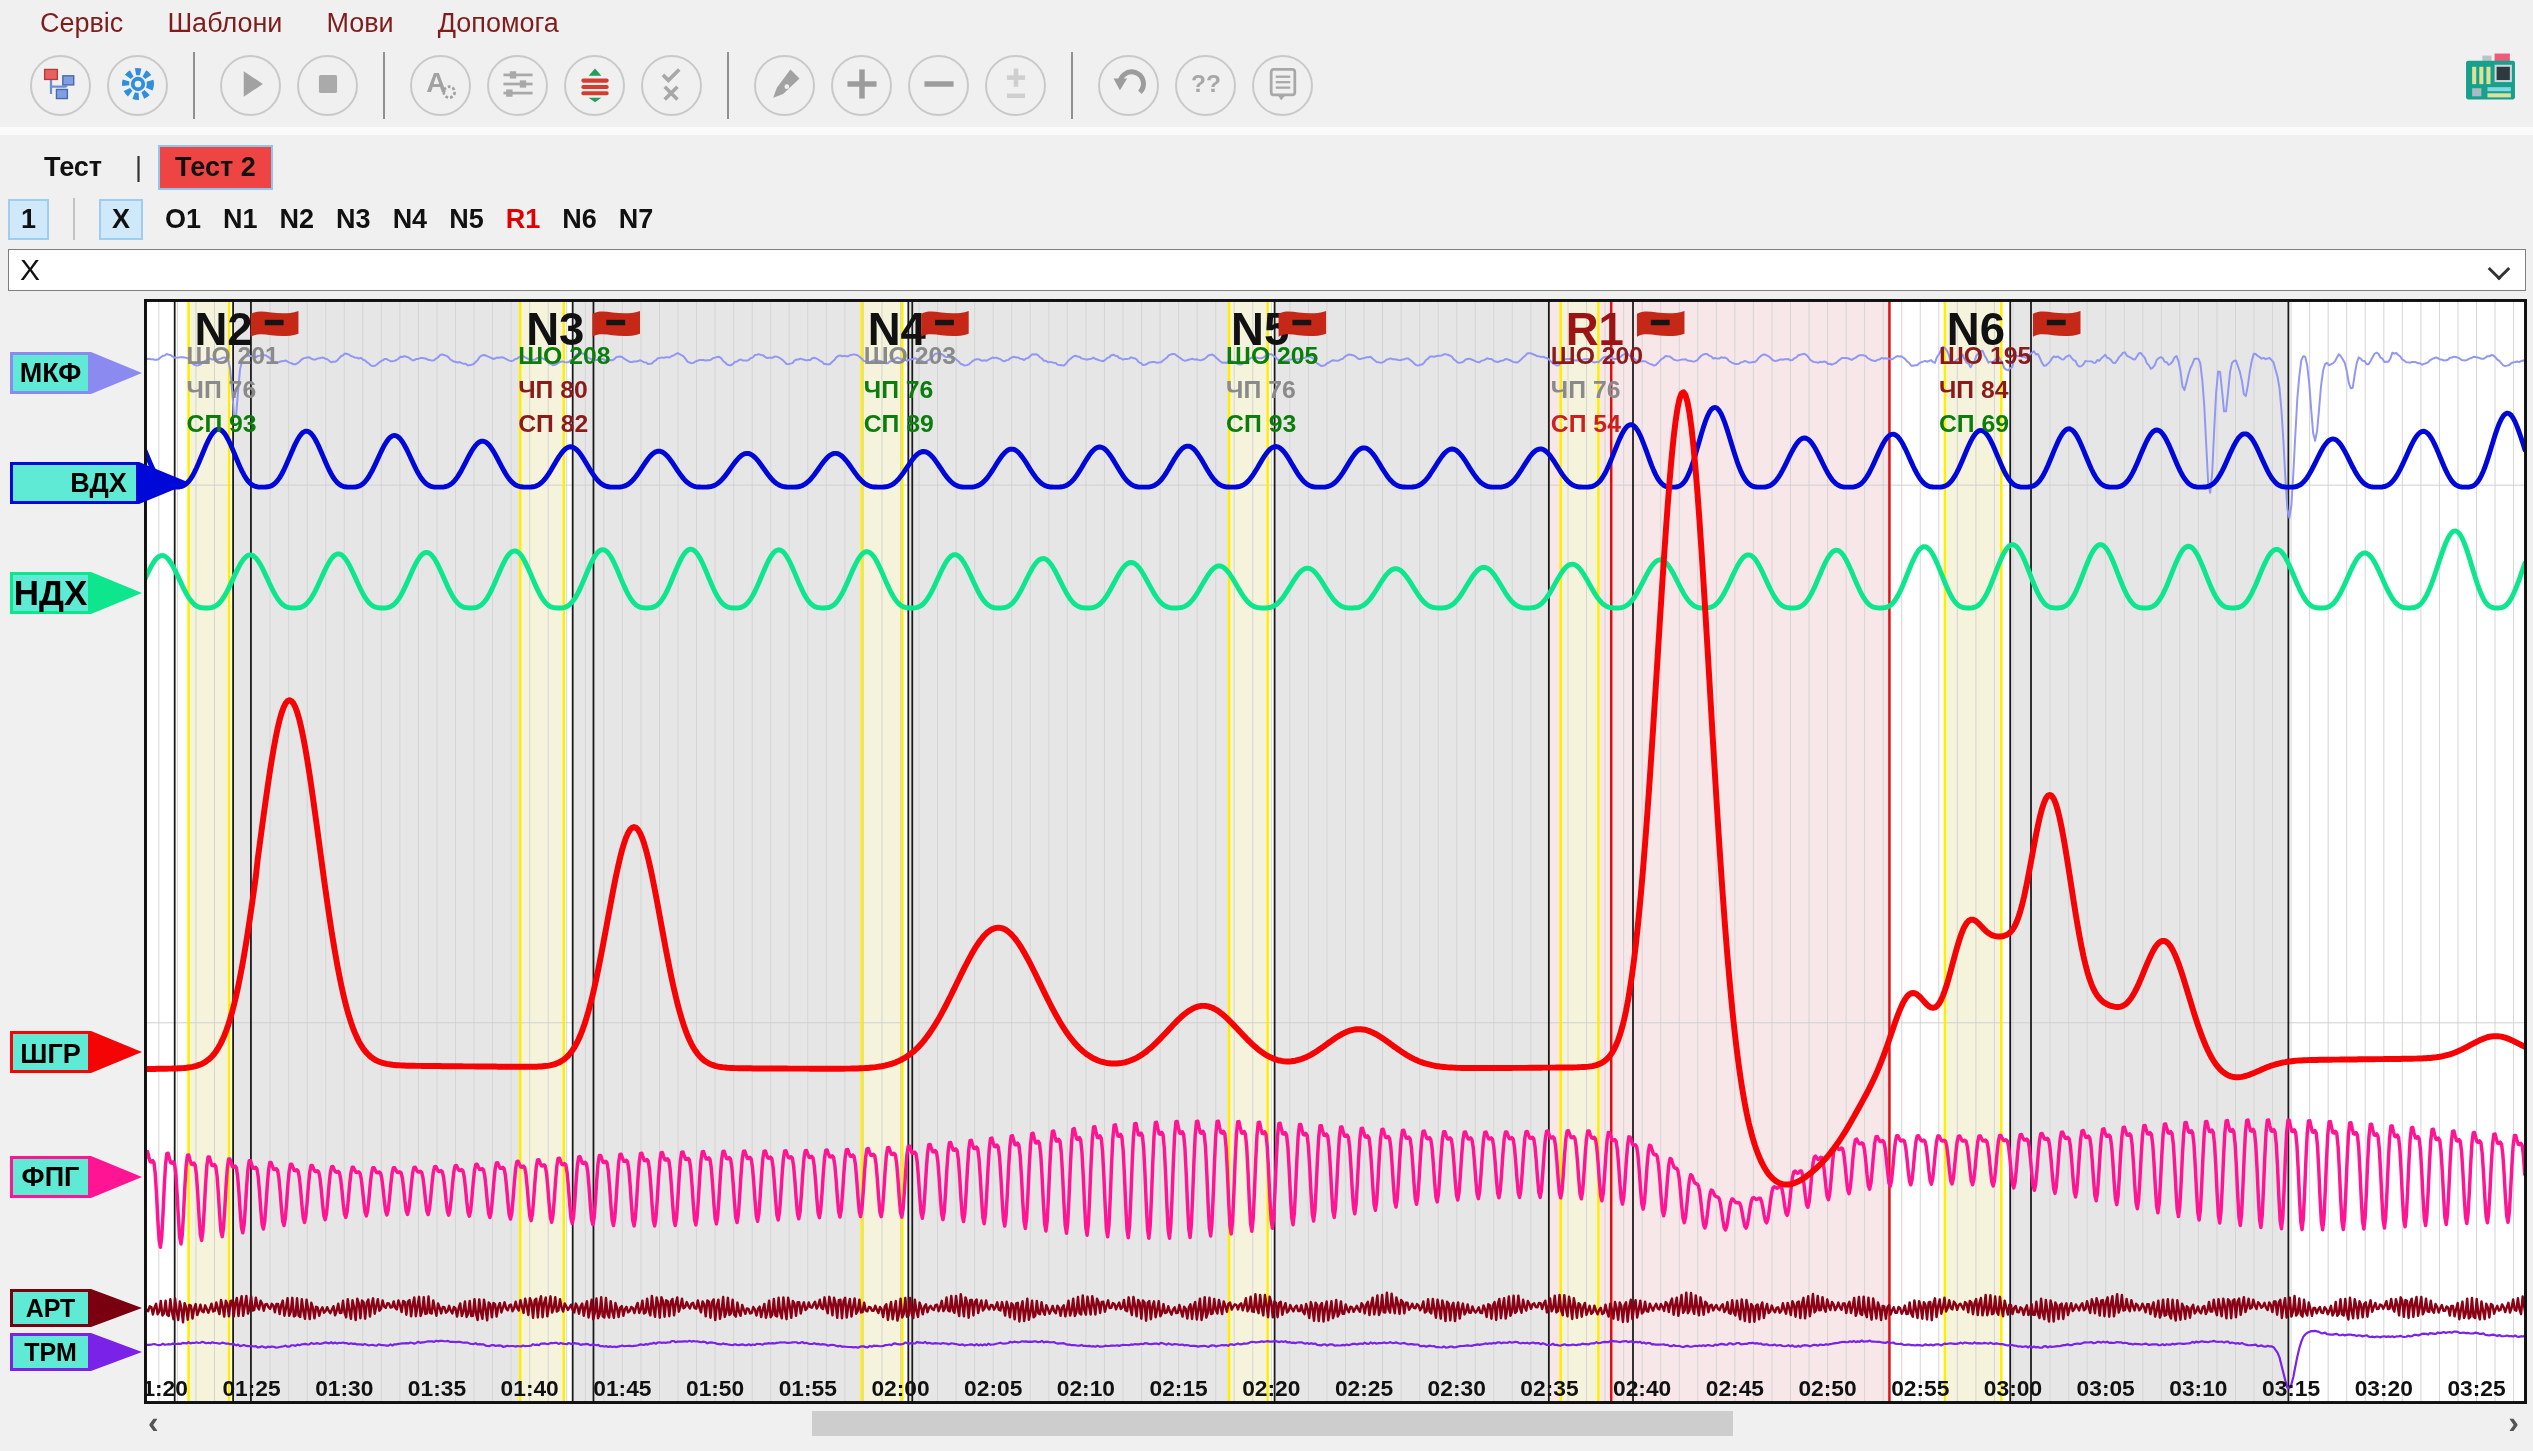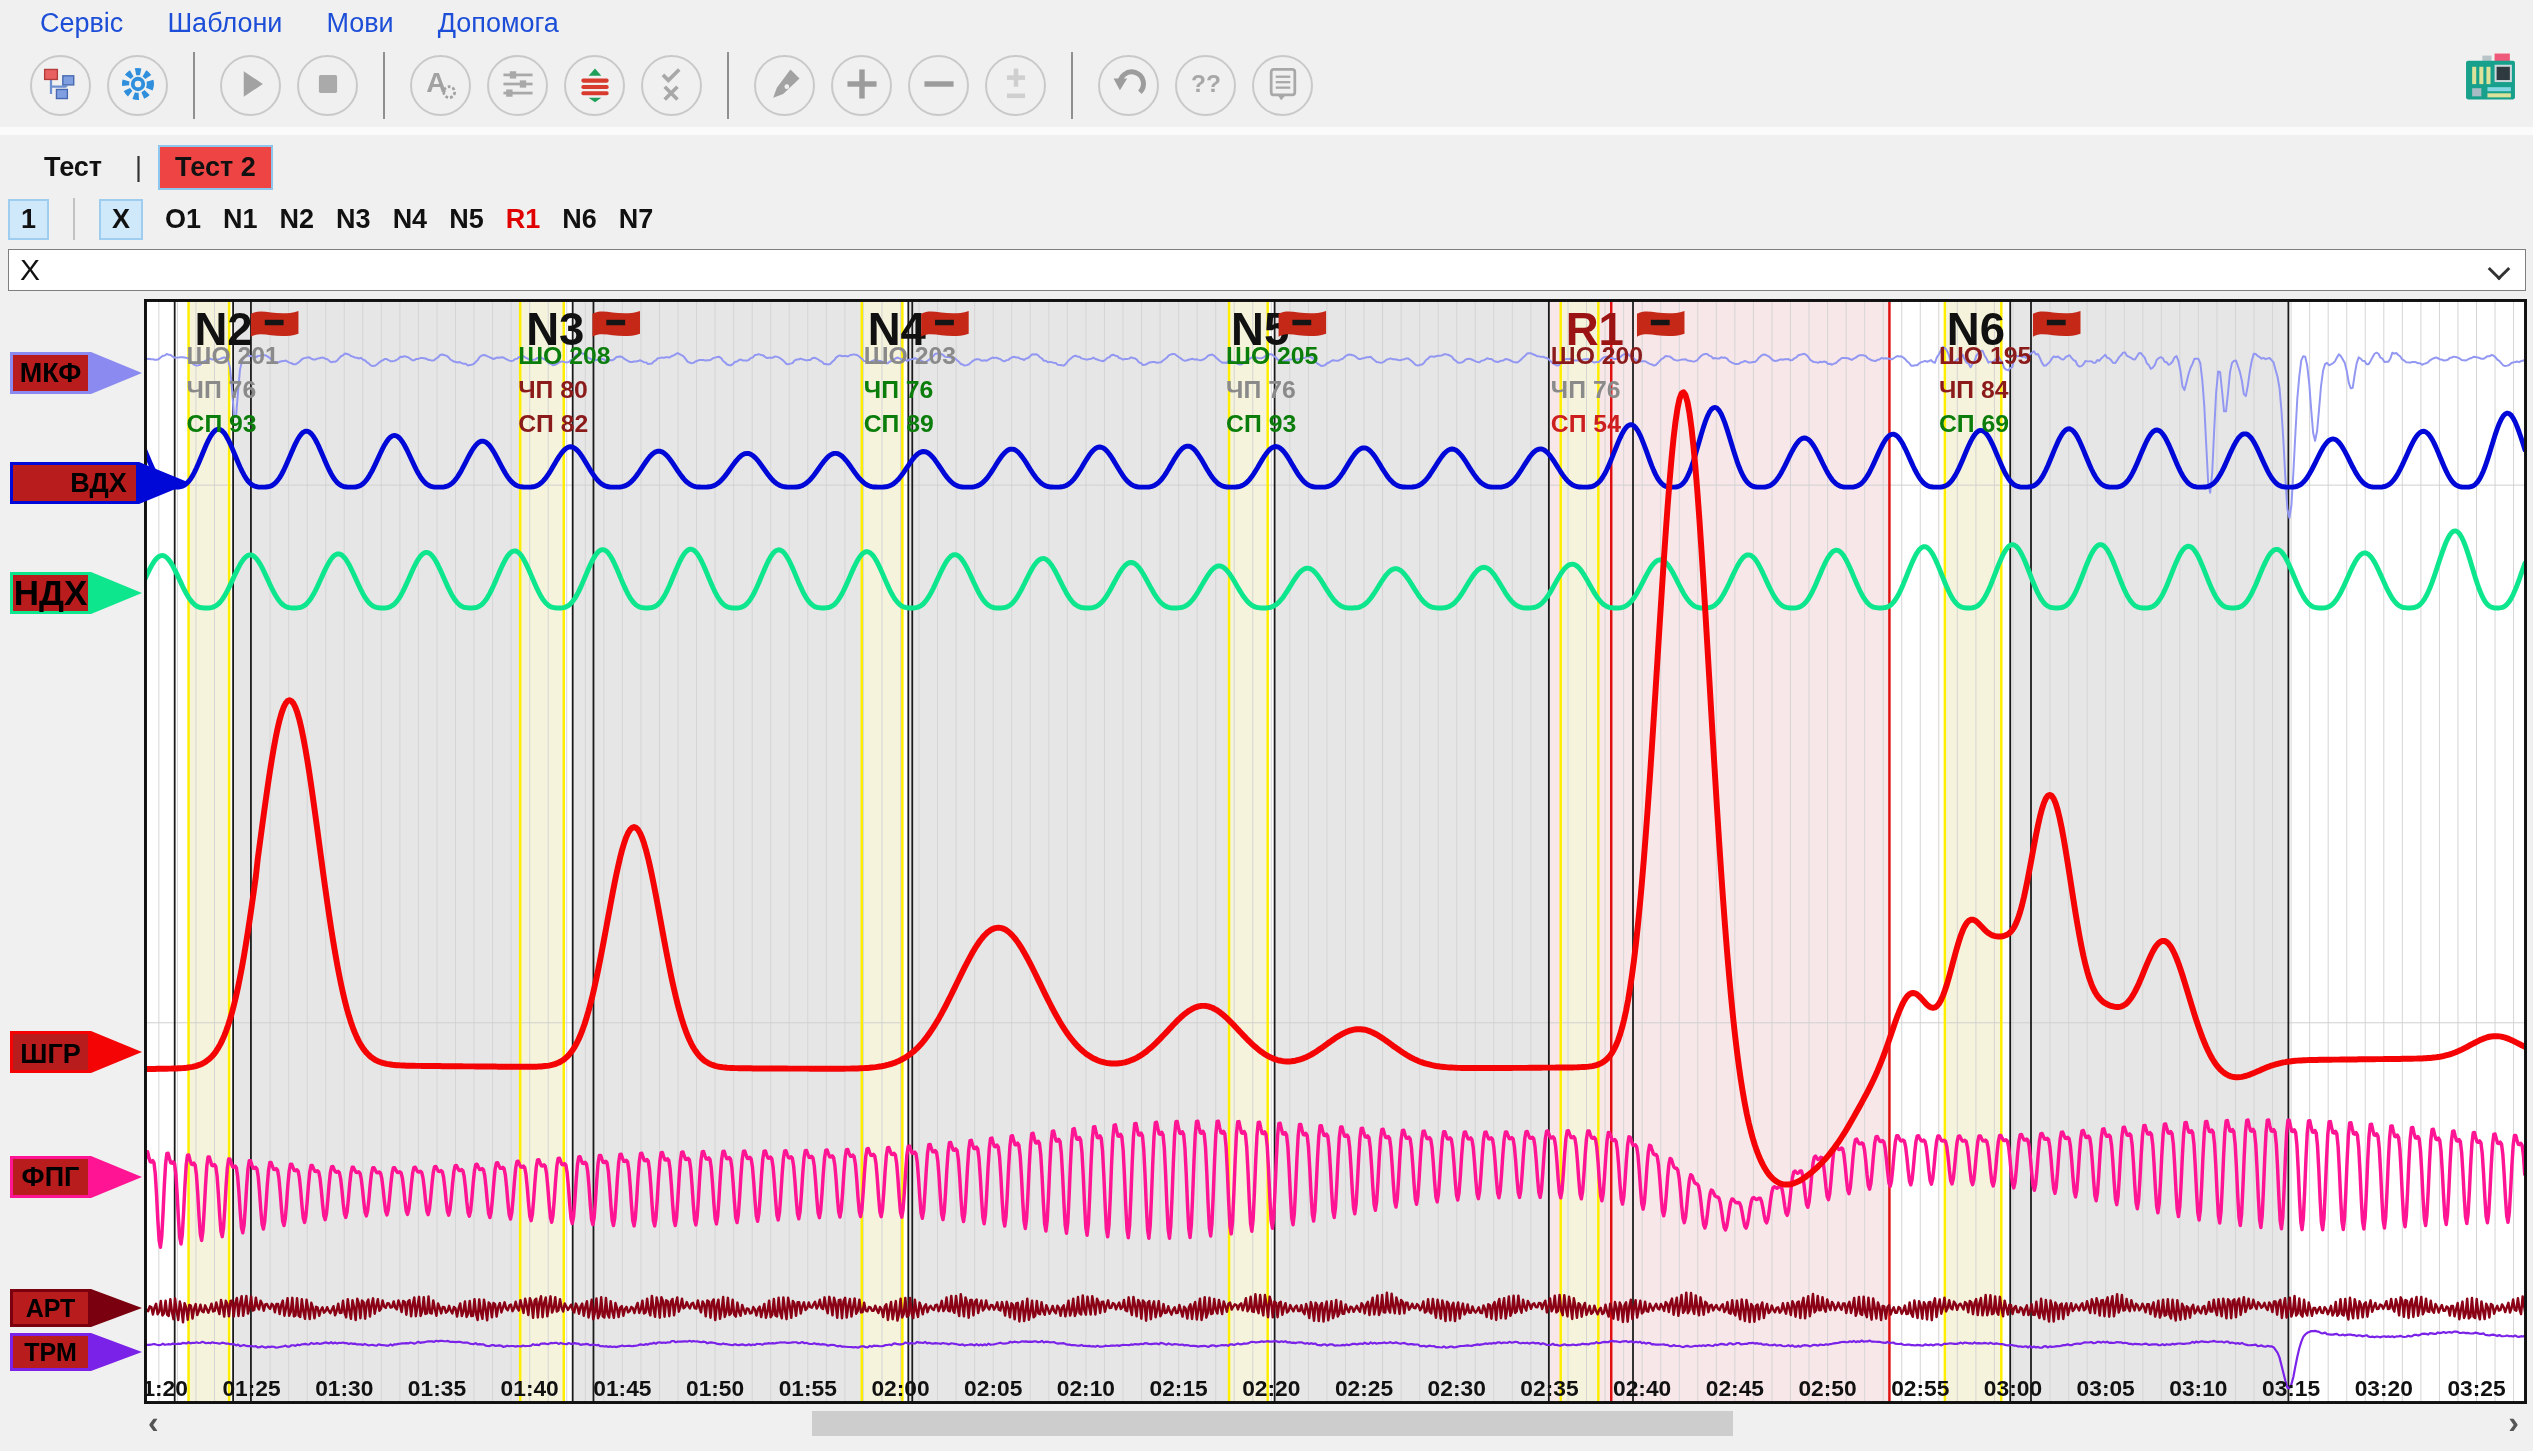--- a/index.html
+++ b/index.html
@@ -1,36 +1,36 @@
 <!DOCTYPE html>
 <html><head>
 <meta charset="utf-8">
 <style>
   html,body{margin:0;padding:0}
   body{width:2533px;height:1451px;background:#f0f0f0;font-family:"Liberation Sans",sans-serif;position:relative;overflow:hidden;color:#111}
-  .menubar{position:absolute;top:8px;left:40px;display:flex;gap:44px;font-size:27px;color:#1d4ed8}
+  .menubar{position:absolute;top:8px;left:40px;display:flex;gap:44px;font-size:27px;color:#7f1d1d}
   .mitem{cursor:default}
   .toolbar{position:absolute;top:51px;left:30px;display:flex;align-items:center;gap:16px;height:69px}
   .tbtn{width:61px;height:61px;border-radius:50%;border:2px solid #c9c9c9;display:flex;align-items:center;justify-content:center;background:transparent;padding:0;flex:0 0 auto}
   .tsep{width:2px;height:67px;background:#8f8f8f;margin:0 9px;flex:0 0 auto}
   .deviceicon{position:absolute;top:53px;right:16px;width:53px;height:50px}
   .whitestrip{position:absolute;top:127px;left:0;width:2533px;height:8px;background:#fbfbfb}
   .tabsrow{position:absolute;top:145px;left:27px;display:flex;align-items:center;font-size:27px;font-weight:bold;color:#111}
   .tabsep{margin:0 16px;font-weight:normal;color:#333}
   .tab{padding:5px 15px;border:2px solid transparent}
   .tab.active{background:#ef4444;border:2px solid #8fc6ee}
   .chrow{position:absolute;top:198px;left:8px;display:flex;align-items:center;gap:22px;font-size:27px;font-weight:bold;color:#111}
   .chbox{background:#cfe8fa;border:2px solid #9fcdf0;padding:3px 11px}
   .chsep{width:2px;height:42px;background:#c2c2c2;margin:0 2px}
   .combo{position:absolute;top:249px;left:8px;width:2518px;height:42px;background:#fff;border:1px solid #7f7f7f;font-size:30px;display:flex;align-items:center;padding-left:11px;box-sizing:border-box}
   .combochev{position:absolute;right:18px;top:11px;width:13px;height:13px;border-right:3px solid #333;border-bottom:3px solid #333;transform:rotate(45deg)}
   #chartsvg{position:absolute;left:144px;top:299px}
   svg text{font-family:"Liberation Sans",sans-serif}
   .chlabel{position:absolute;display:flex;align-items:center;left:10px}
-  .chlabel .box{width:75px;border-style:solid;border-width:3px;background:#b91c1c;color:#000;font-weight:bold;display:flex;align-items:center;justify-content:center}
+  .chlabel .box{width:75px;border-style:solid;border-width:3px;background:#5eead4;color:#000;font-weight:bold;display:flex;align-items:center;justify-content:center}
   .chlabel .arr{width:0;height:0;border-top-style:solid;border-bottom-style:solid;border-top-color:transparent!important;border-bottom-color:transparent!important;border-left-style:solid}
   .scrolltrack{position:absolute;left:144px;top:1408px;width:2383px;height:30px;background:#f0f0f0}
   .scrollthumb{position:absolute;left:668px;top:3px;width:921px;height:25px;background:#cdcdcd}
   .scrollarrow{position:absolute;top:-4px;font-size:32px;font-weight:bold;color:#555}
 </style>
 </head>
 <body>
 
 <div class="menubar" id="menubar">
     <span class="mitem">Сервіс</span>

